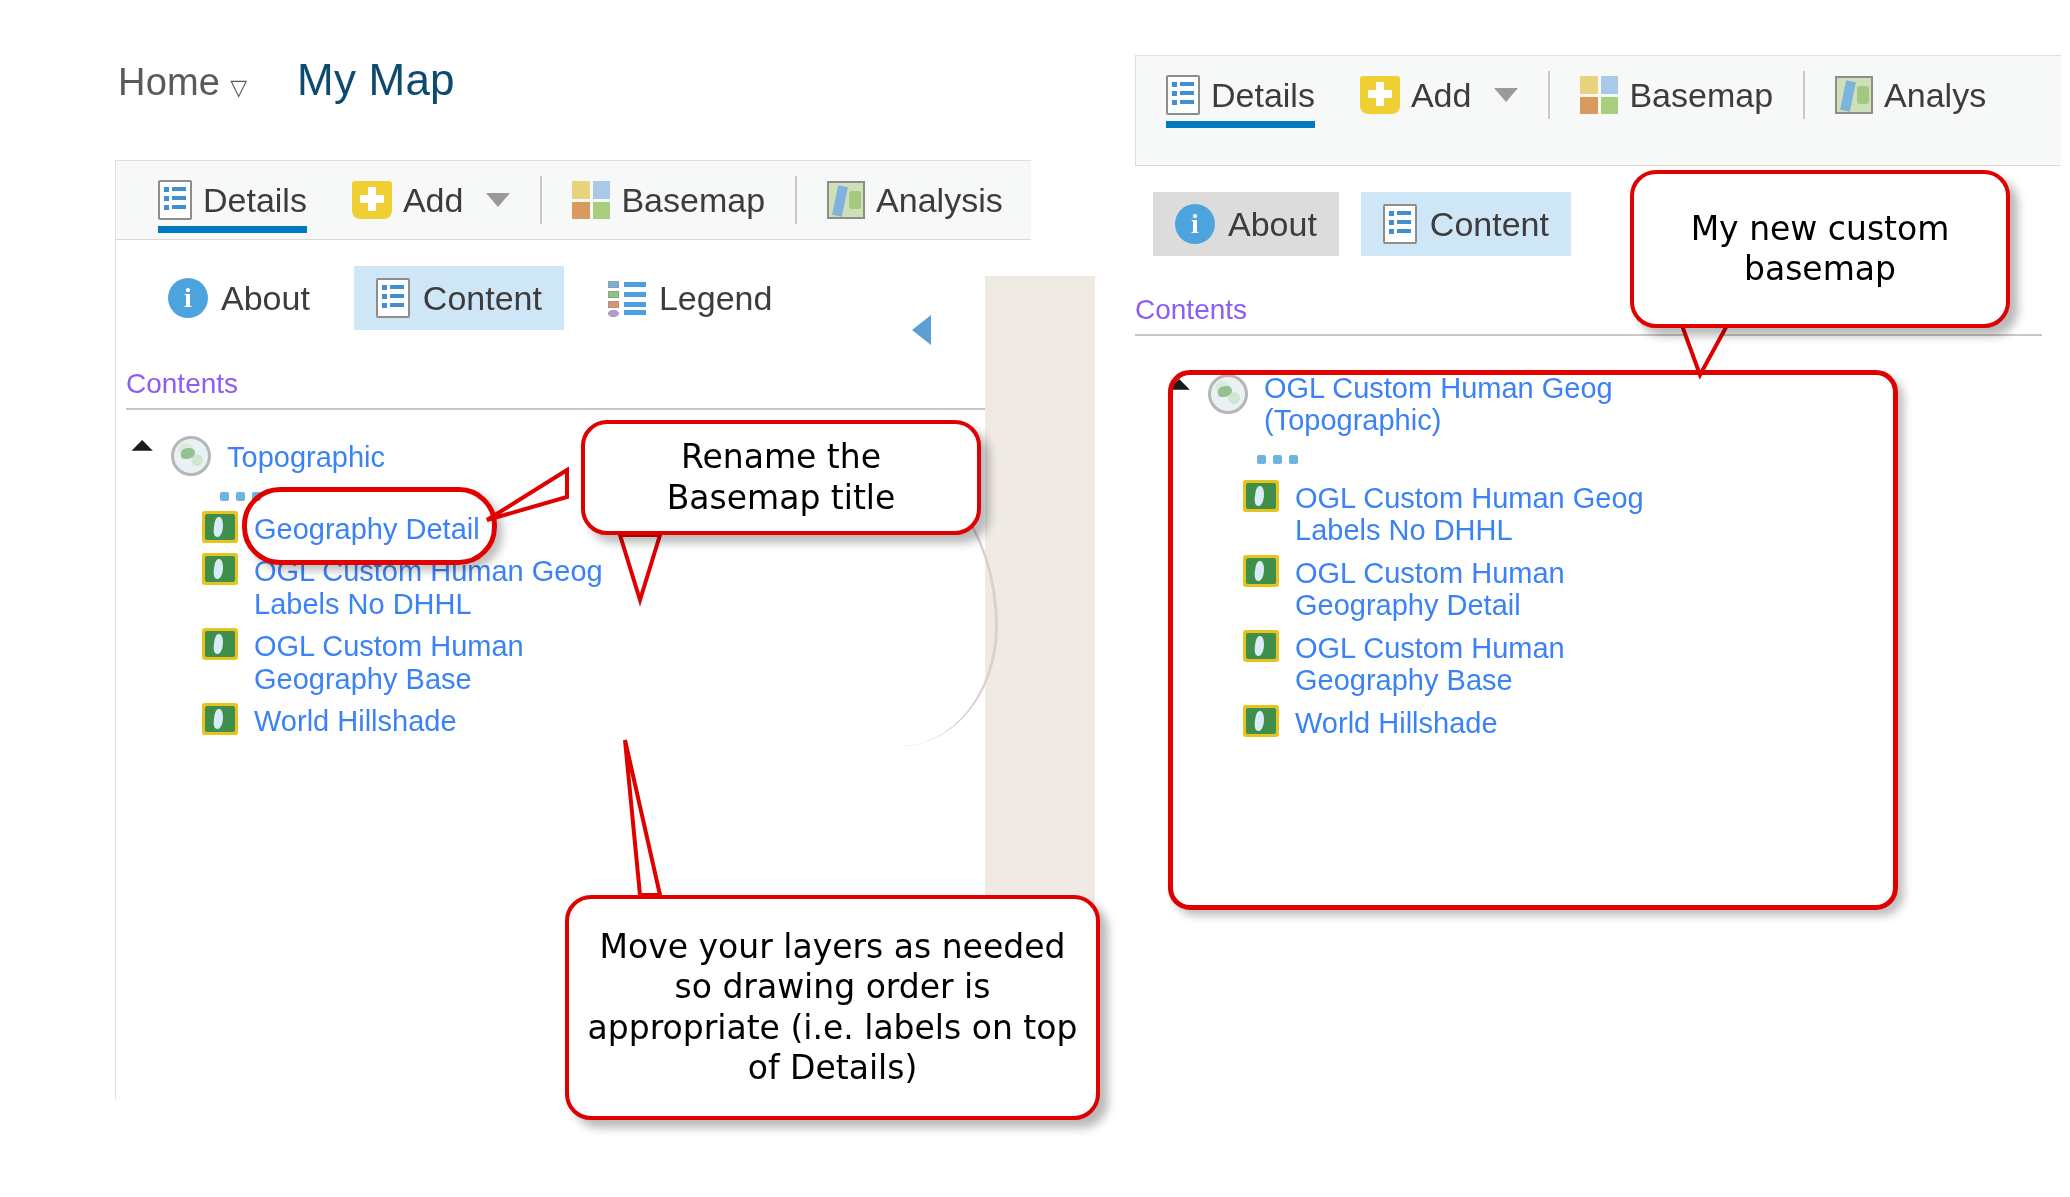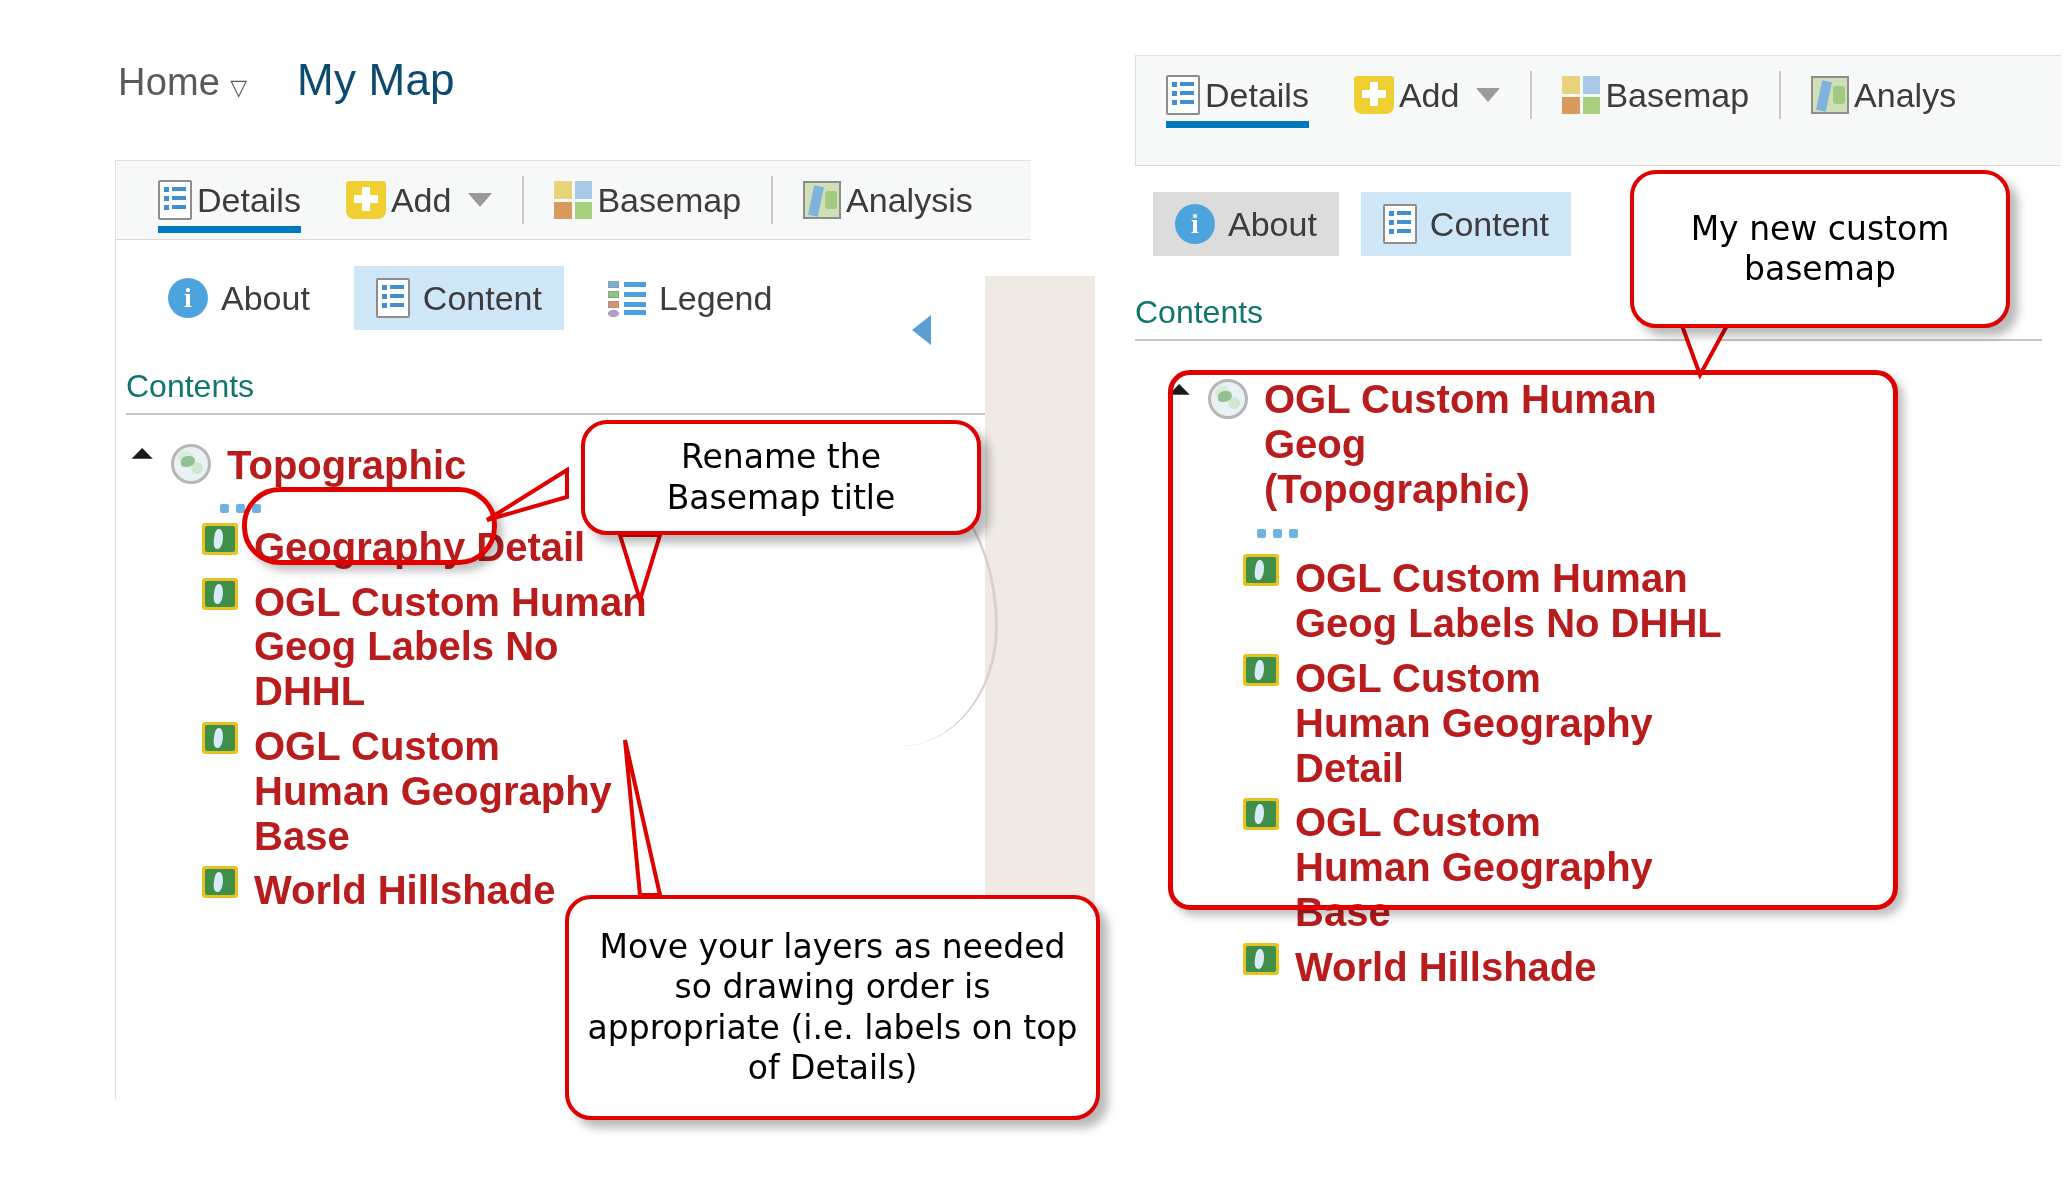--- a/index.html
+++ b/index.html
@@ -18,39 +18,39 @@
 
   #home-bar{left:118px;top:55px;display:flex;align-items:baseline;gap:0;}
   #home-link{font-size:38px;color:#5a5a5a;font-weight:300;letter-spacing:.2px;}
   #home-caret{font-size:22px;color:#5a5a5a;margin-left:10px;}
   #map-title{font-size:44px;color:#0c4a6e;font-weight:300;margin-left:50px;letter-spacing:.2px;}
 
   .appshell{background:#f7f8f8;border-top:1px solid #dedede;border-left:1px solid #dedede;}
   #left-shell{left:115px;top:160px;width:915px;height:938px;}
 
   .toolbar{height:78px;display:flex;align-items:center;padding-left:42px;box-sizing:border-box;position:relative;}
-  .tbitem{display:flex;align-items:center;gap:5px;font-size:34px;color:#3c3c3c;font-weight:300;position:relative;height:78px;}
+  .tbitem{display:flex;align-items:center;gap:11px;font-size:34px;color:#3c3c3c;font-weight:300;position:relative;height:78px;}
   .tbitem + .tbitem{margin-left:45px;}
   .tb-underline{position:absolute;left:0;bottom:6px;height:7px;background:#0079c1;width:100%;}
   .tb-sep{width:2px;height:48px;background:#c9c9c9;margin:0 30px;}
   .caret-down{width:0;height:0;border-left:12px solid transparent;border-right:12px solid transparent;border-top:14px solid #9a9a9a;margin-left:12px;}
 
   .panel-body{background:#fff;border-top:1px solid #d9d9d9;position:relative;}
   #left-body{height:860px;}
 
   .subtabs{display:flex;align-items:center;padding:26px 0 14px 30px;gap:0;}
   .subtab{display:flex;align-items:center;gap:13px;font-size:34px;color:#3c3c3c;font-weight:300;padding:12px 22px;}
   .subtab.sel{background:#cfe6f7;}
   .subtab.grey{background:#dcdcdc;}
   .subtab + .subtab{margin-left:22px;}
 
-  .contents-label{font-size:32px;color:#0f766e;font-weight:300;margin:24px 0 8px 10px;}
+  .contents-label{font-size:28px;color:#8b5cf6;font-weight:300;margin:24px 0 8px 10px;}
   .contents-rule{height:2px;background:#c7c7c7;margin:0 14px 0 10px;}
 
-  .layer-row{display:flex;align-items:flex-start;font-size:40px;color:#b91c1c;font-weight:700;line-height:1.12;}
+  .layer-row{display:flex;align-items:flex-start;font-size:29px;color:#3b82f6;font-weight:400;line-height:1.12;}
   .layer-text{padding-top:2px;}
 
   
   .ico{display:inline-block;flex:none;position:relative;}
   .ico-details{width:34px;height:40px;background:#fff;border:2px solid #8d8d8d;border-radius:2px;box-sizing:border-box;}
   .ico-details i{position:absolute;display:block;background:#3f8fd2;}
   .ico-details i:nth-child(1){left:4px;top:5px;width:5px;height:5px;}
   .ico-details i:nth-child(2){left:12px;top:5px;width:14px;height:4px;}
   .ico-details i:nth-child(3){left:4px;top:14px;width:5px;height:5px;}
   .ico-details i:nth-child(4){left:12px;top:14px;width:14px;height:4px;}

